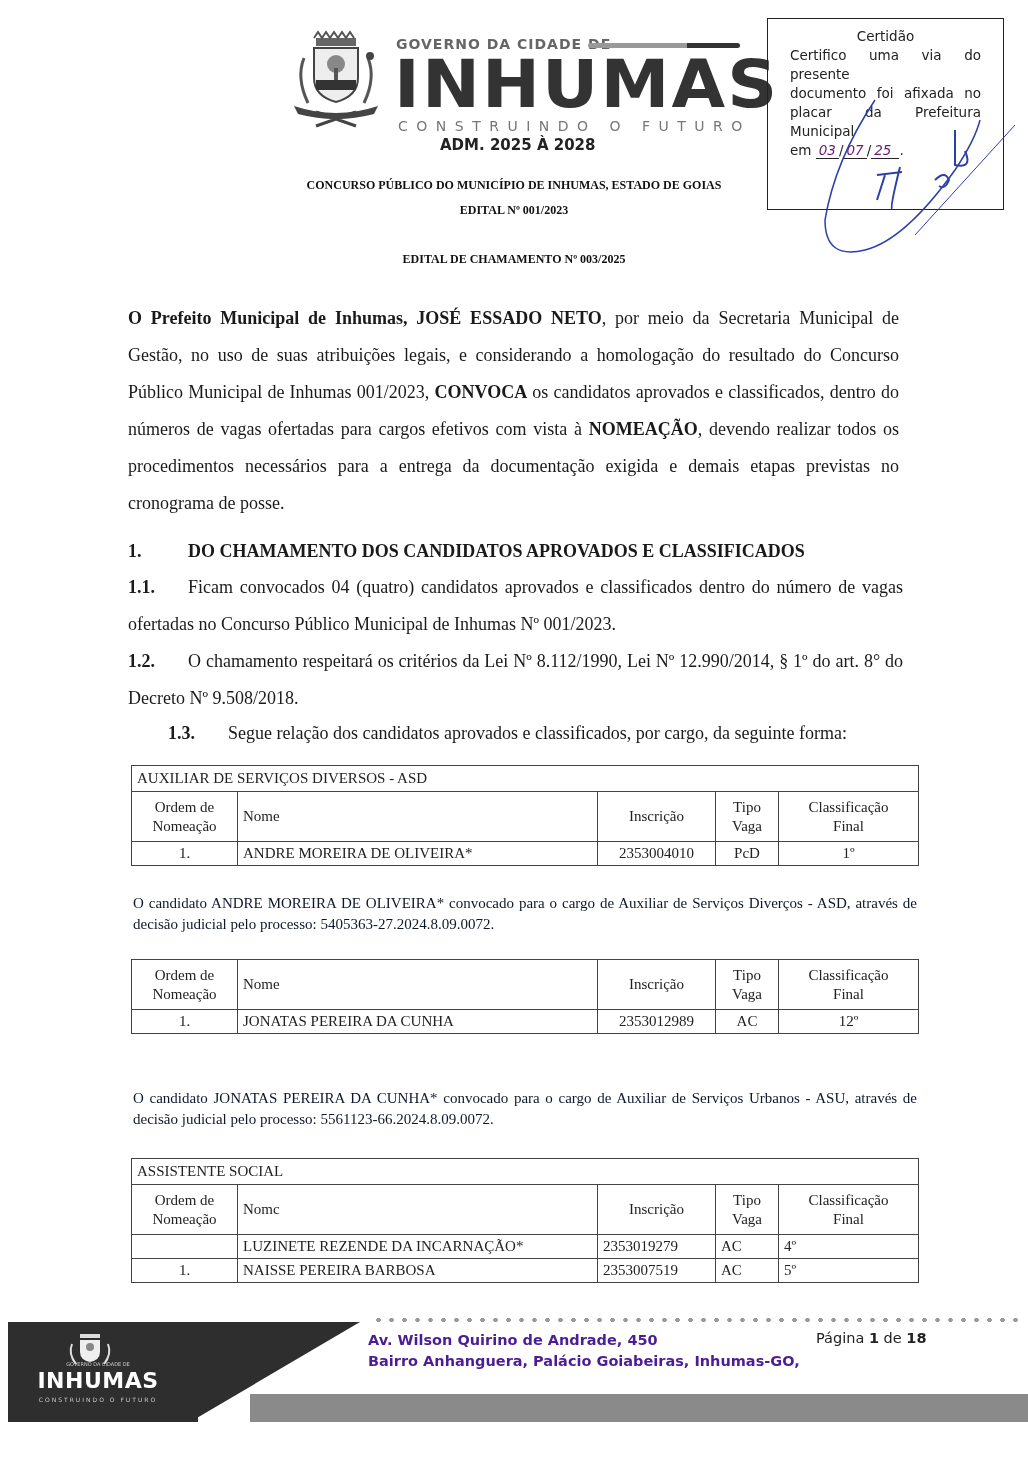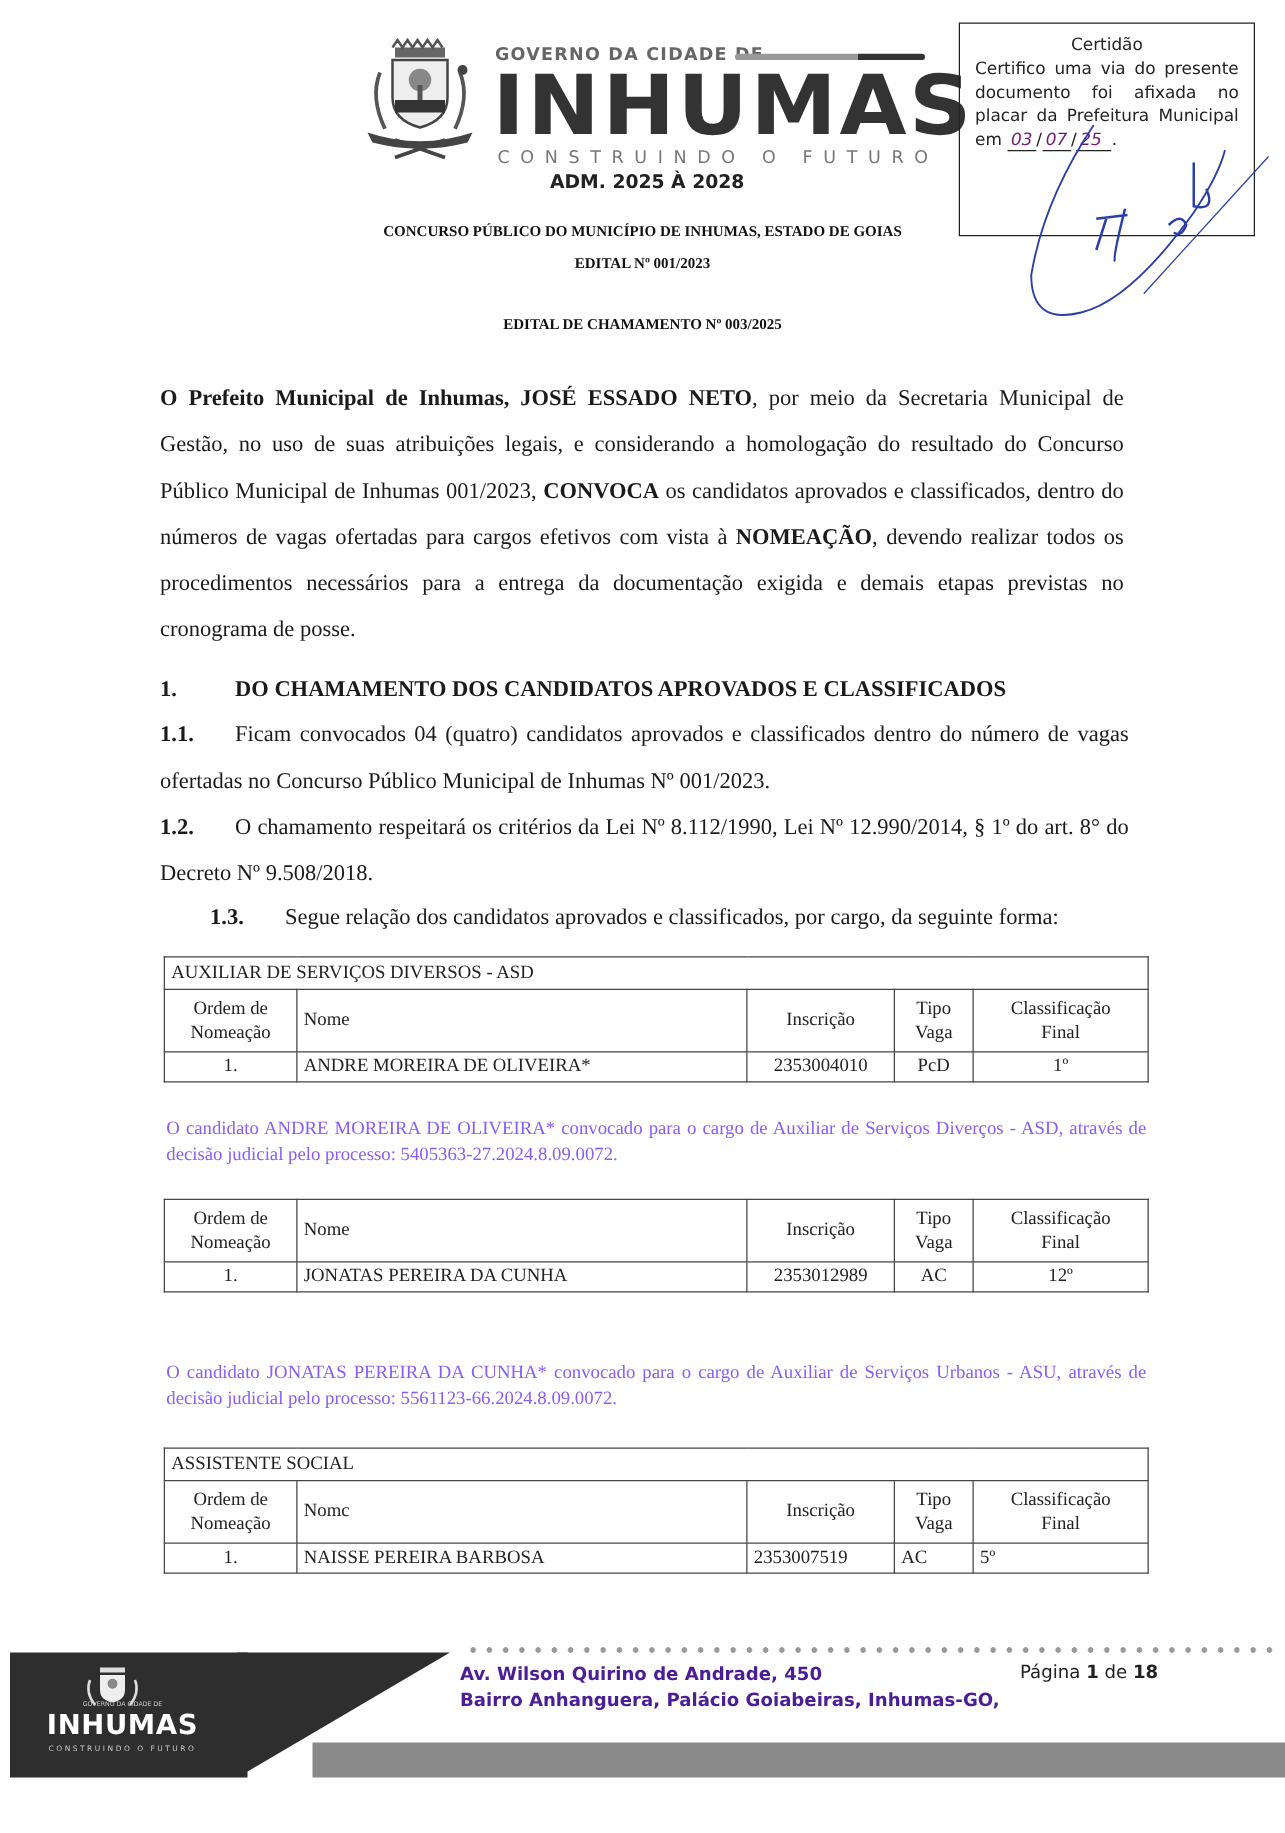--- a/index.html
+++ b/index.html
@@ -9,21 +9,21 @@
   
   .logo { position: absolute; left: 286px; top: 28px; width: 470px; height: 130px; }
   .crest { position: absolute; left: 0; top: 0; width: 100px; height: 105px; }
   .logo-gov { position: absolute; left: 110px; top: 8px; font-family: "DejaVu Sans", sans-serif; font-size: 14px; letter-spacing: 1px; color: #666; font-weight: bold; white-space: nowrap; }
   .logo-bar { position: absolute; left: 302px; top: 15px; width: 152px; height: 5px; background: linear-gradient(to right, #999 0%, #999 65%, #333 65%, #333 100%); border-radius: 3px; }
   .logo-name { position: absolute; left: 108px; top: 24px; font-family: "DejaVu Sans", sans-serif; font-weight: bold; font-size: 66px; line-height: 66px; letter-spacing: 2px; color: #333; white-space: nowrap; transform: scaleX(1.05); transform-origin: left; }
   .logo-tag { position: absolute; left: 112px; top: 90px; font-family: "DejaVu Sans", sans-serif; font-size: 14px; letter-spacing: 8.5px; color: #777; white-space: nowrap; }
   .logo-adm { position: absolute; left: 154px; top: 108px; font-family: "DejaVu Sans", sans-serif; font-size: 15px; font-weight: bold; color: #222; white-space: nowrap; }
 
   
-  .stamp { position: absolute; left: 767px; top: 18px; width: 237px; height: 171px; border: 1.5px solid #222; padding: 8px 12px; font-family: "DejaVu Sans", sans-serif; font-size: 13.5px; line-height: 19px; color: #222; }
+  .stamp { position: absolute; left: 767px; top: 18px; width: 237px; height: 192px; border: 1.5px solid #222; padding: 8px 22px; font-family: "DejaVu Sans", sans-serif; font-size: 13.5px; line-height: 19px; color: #222; }
   .stamp-title { text-align: center; }
   .stamp-body { text-align: justify; text-align-last: justify; }
   .stamp-last { text-align: left; }
   .hand { color: #701a75; font-family: "DejaVu Sans", sans-serif; font-style: italic; }
   .sig { position: absolute; left: 815px; top: 95px; width: 200px; height: 170px; pointer-events: none; }
 
   
   .title { position: absolute; left: 0; width: 1028px; text-align: center; font-weight: bold; font-size: 12px; color: #111; }
 
   
@@ -40,21 +40,21 @@
   .tcap { text-align: left; height: 26px; }
   .c-ord { width: 106px; text-align: center; line-height: 19px; }
   .c-nome { width: 360px; text-align: left; }
   .c-insc { width: 118px; text-align: center; }
   .c-tipo { width: 63px; text-align: center; line-height: 19px; }
   .c-class { text-align: center; line-height: 19px; }
   .left { text-align: left !important; }
   .hrow td { height: 50px; }
   .drow td { height: 24px; }
 
-  .note { position: absolute; left: 133px; width: 784px; font-size: 15px; line-height: 21px; text-align: justify; color: #8b5cf6; }
+  .note { position: absolute; left: 133px; width: 784px; font-size: 15px; line-height: 21px; text-align: justify; color: #0f172a; }
 
   
   .footer { position: absolute; left: 0; top: 1322px; width: 1028px; height: 100px; }
   .f-dark { position: absolute; left: 8px; top: 0; width: 190px; height: 100px; background: #2e2e2e; }
   .f-band { position: absolute; left: 250px; top: 72px; width: 778px; height: 28px; background: #8a8a8a; }
   .f-band-cover { position: absolute; left: 190px; top: 0; width: 0; height: 0; border-top: 100px solid #2e2e2e; border-right: 170px solid transparent; }
   .f-dots { position: absolute; left: 372px; top: -6px; width: 650px; height: 8px; background-image: radial-gradient(circle, #999 2px, transparent 2.5px); background-size: 13px 8px; }
   .f-crest { position: absolute; left: 60px; top: 8px; width: 60px; height: 40px; }
   .f-name { position: absolute; left: 18px; top: 46px; width: 160px; text-align: center; font-family: "DejaVu Sans", sans-serif; font-weight: bold; font-size: 22px; color: #fff; letter-spacing: 0.5px; }
   .f-tag { position: absolute; left: 18px; top: 74px; width: 160px; text-align: center; font-family: "DejaVu Sans", sans-serif; font-size: 6px; letter-spacing: 2px; color: #ccc; }
@@ -171,20 +171,27 @@
   <tbody>
       <tr>
         <td colspan="5" class="tcap">ASSISTENTE SOCIAL</td>
       </tr>
   <tr class="hrow">
     <td class="c-ord"><span>Ordem de</span><br><span>Nomeação</span></td>
     <td class="c-nome">Nomc</td>
     <td class="c-insc">Inscrição</td>
     <td class="c-tipo"><span>Tipo</span><br><span>Vaga</span></td>
     <td class="c-class"><span>Classificação</span><br><span>Final</span></td>
+  </tr>
+  <tr class="drow">
+    <td class="c-ord"></td>
+    <td class="c-nome">LUZINETE REZENDE DA INCARNAÇÃO*</td>
+    <td class="c-insc left">2353019279</td>
+    <td class="c-tipo left">AC</td>
+    <td class="c-class left">4º</td>
   </tr>
   <tr class="drow">
     <td class="c-ord">1.</td>
     <td class="c-nome">NAISSE PEREIRA BARBOSA</td>
     <td class="c-insc left">2353007519</td>
     <td class="c-tipo left">AC</td>
     <td class="c-class left">5º</td>
   </tr>
 </tbody>
   </table>

